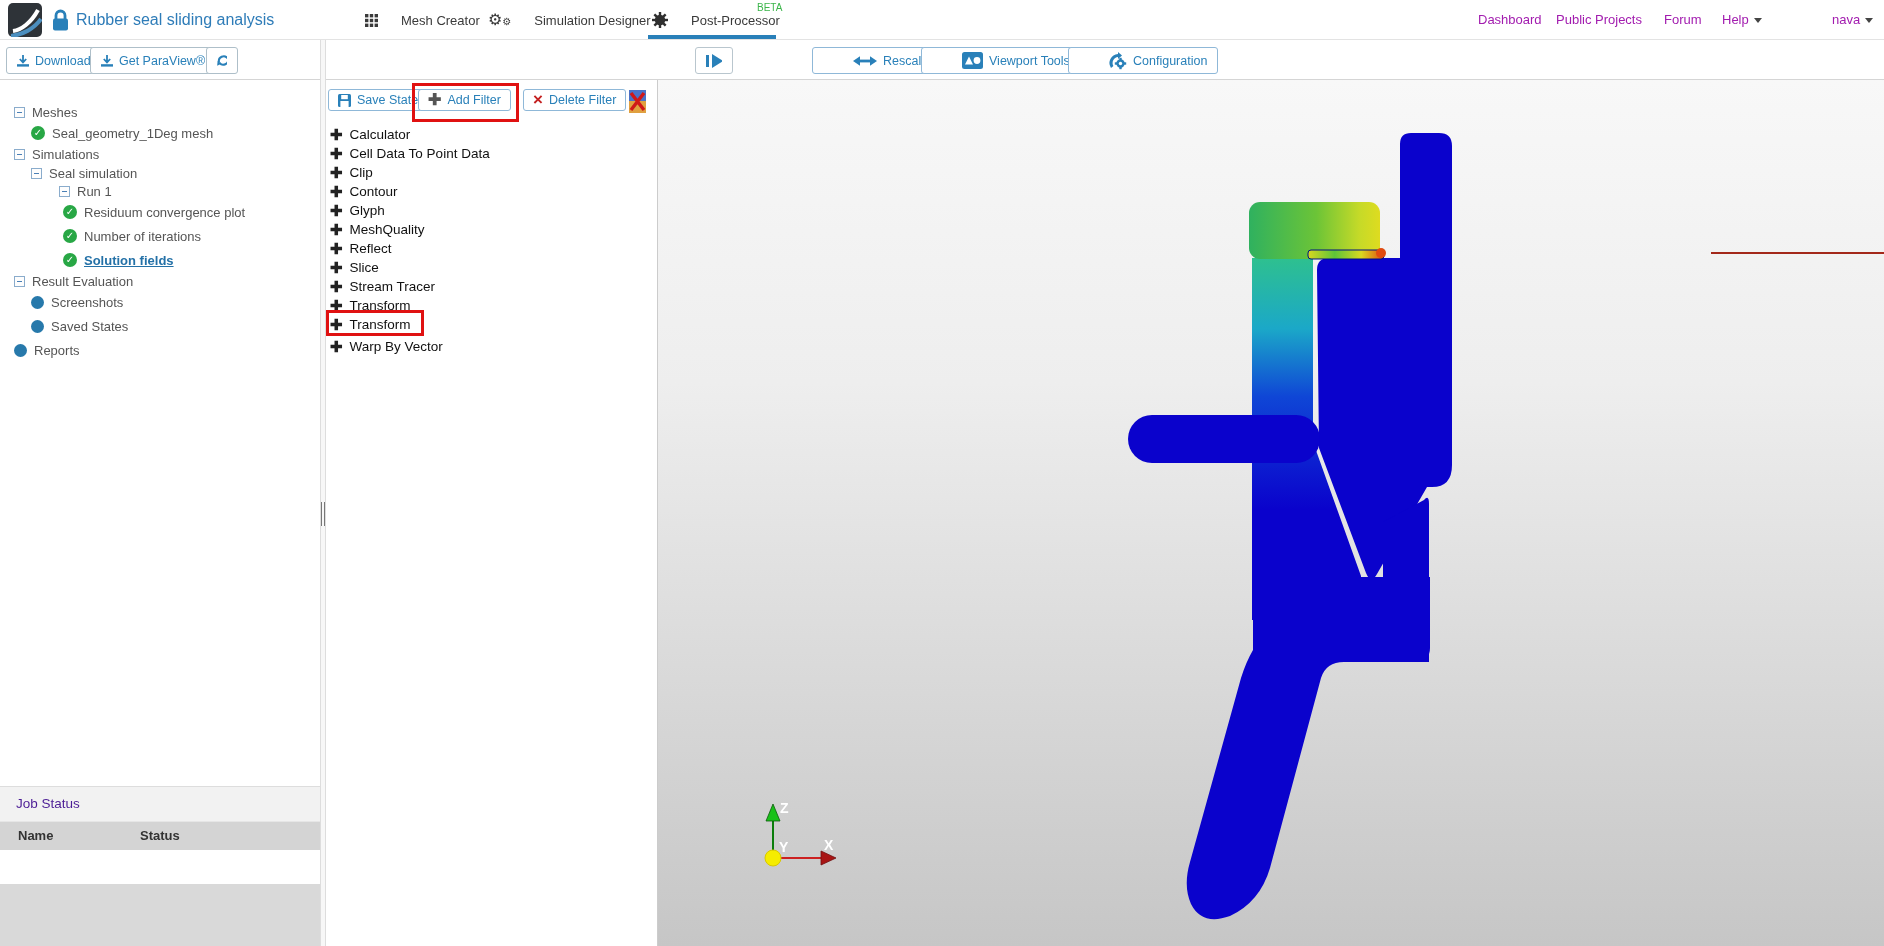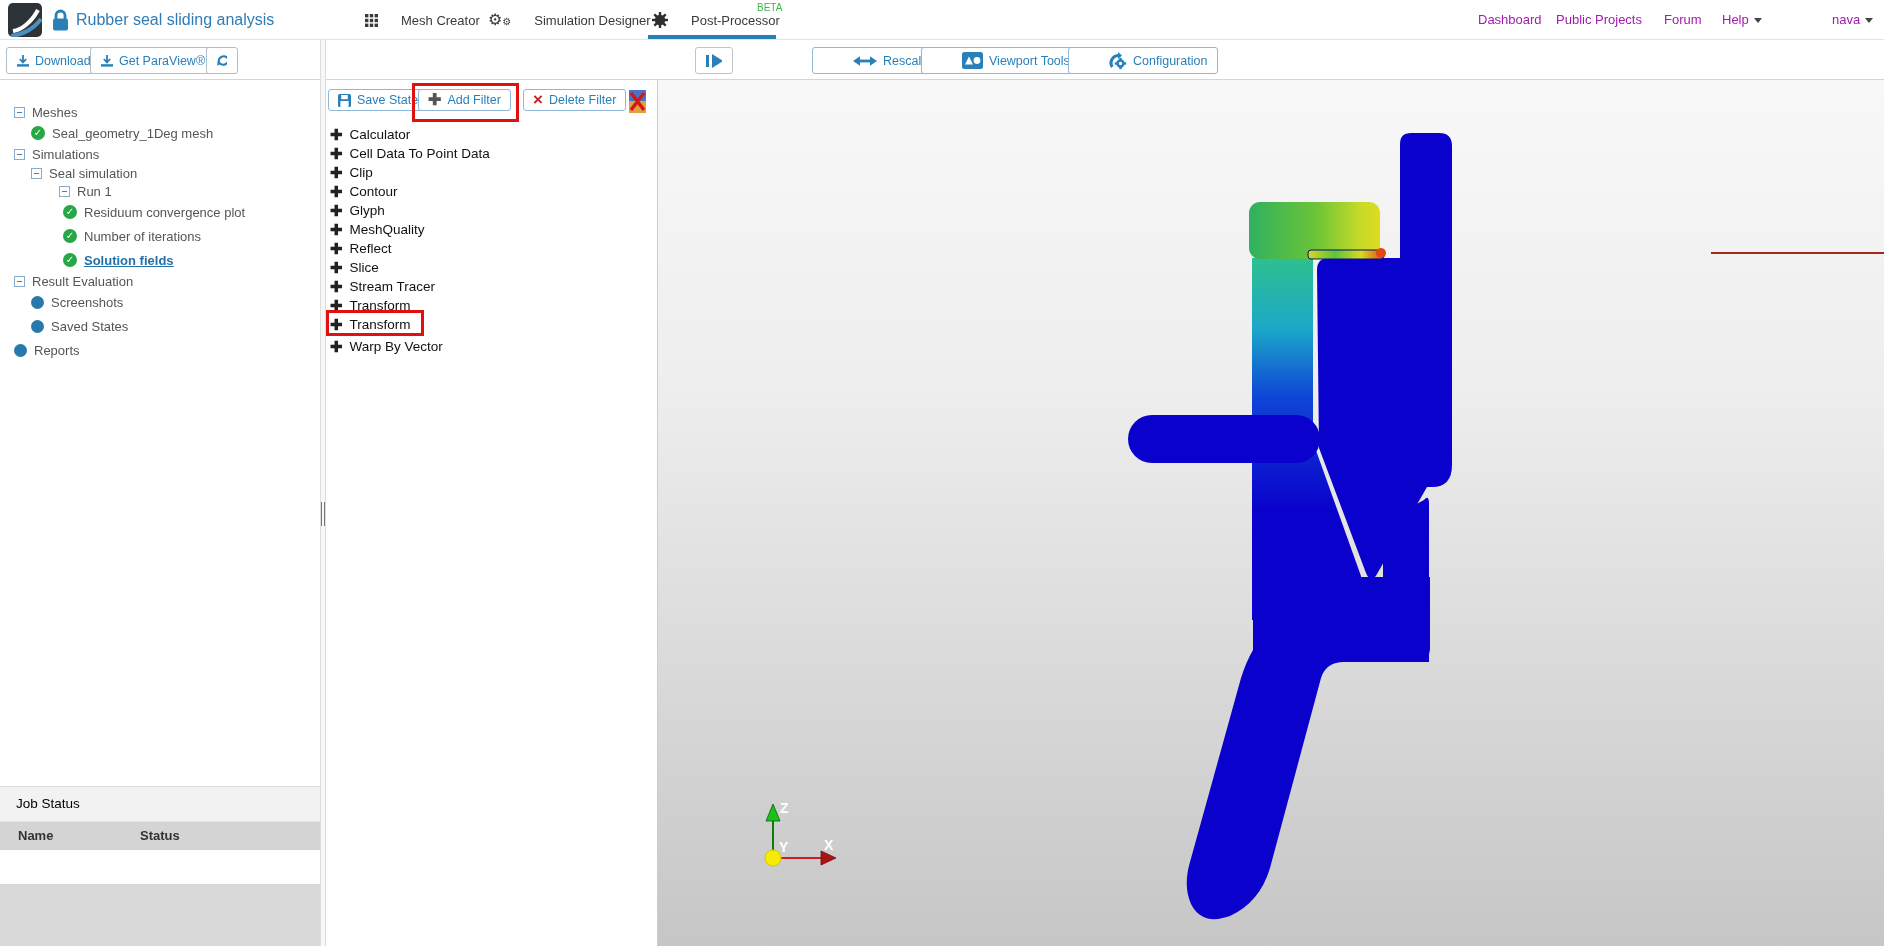--- a/index.html
+++ b/index.html
@@ -38,21 +38,21 @@
   .trow { position:absolute; height:20px; display:flex; align-items:center; gap:7px; font-size:13px; color:#555; cursor:pointer; white-space:nowrap; }
   .lv0 { left:14px; } .lv1 { left:31px; } .lv2 { left:47px;margin-left:12px; } .lv3 { left:63px; }
   .ic-minus { width:11px; height:11px; border:1px solid #8aaccc; background:#fdfdfd; position:relative; flex:0 0 auto; }
   .ic-minus::after { content:""; position:absolute; left:2px; right:2px; top:4px; height:1px; background:#4a7fb5; }
   .ic-check { width:14px; height:14px; border-radius:50%; background:#28a745; color:#fff; font-size:10px; line-height:14px; text-align:center; flex:0 0 auto; }
   .ic-dot { width:13px; height:13px; border-radius:50%; background:#2779ab; flex:0 0 auto; }
   .sel { color:#2471a7; font-weight:bold; text-decoration:underline; }
 
   
   #job-header { position:absolute; left:0; top:706px; width:320px; height:36px; background:#f2f2f2; border-top:1px solid #ddd; border-bottom:1px solid #e6e6e6; }
-  #job-header span { margin-left:16px; line-height:34px; font-size:13.5px; color:#000000; }
+  #job-header span { margin-left:16px; line-height:34px; font-size:13.5px; color:#4c1d95; }
   #job-cols { position:absolute; left:0; top:742px; width:320px; height:28px; background:#d4d4d4; font-size:13px; font-weight:bold; color:#333; }
   #job-cols .c1 { position:absolute; left:18px; line-height:28px; }
   #job-cols .c2 { position:absolute; left:140px; line-height:28px; }
   #job-empty { position:absolute; left:0; top:770px; width:320px; height:34px; background:#fff; text-align:center; line-height:32px; font-size:13px; color:#222; }
   #job-fill { position:absolute; left:0; top:804px; width:320px; height:62px; background:#d9d9d9; }
 
   
   #splitter { position:absolute; left:320px; top:40px; width:6px; height:906px; background:#f7f7f7; border-left:1px solid #ddd; border-right:1px solid #ddd; }
   #splitter .grip { position:absolute; left:0; top:462px; width:4px; height:24px; border-left:1px solid #777; border-right:1px solid #777; }
 

